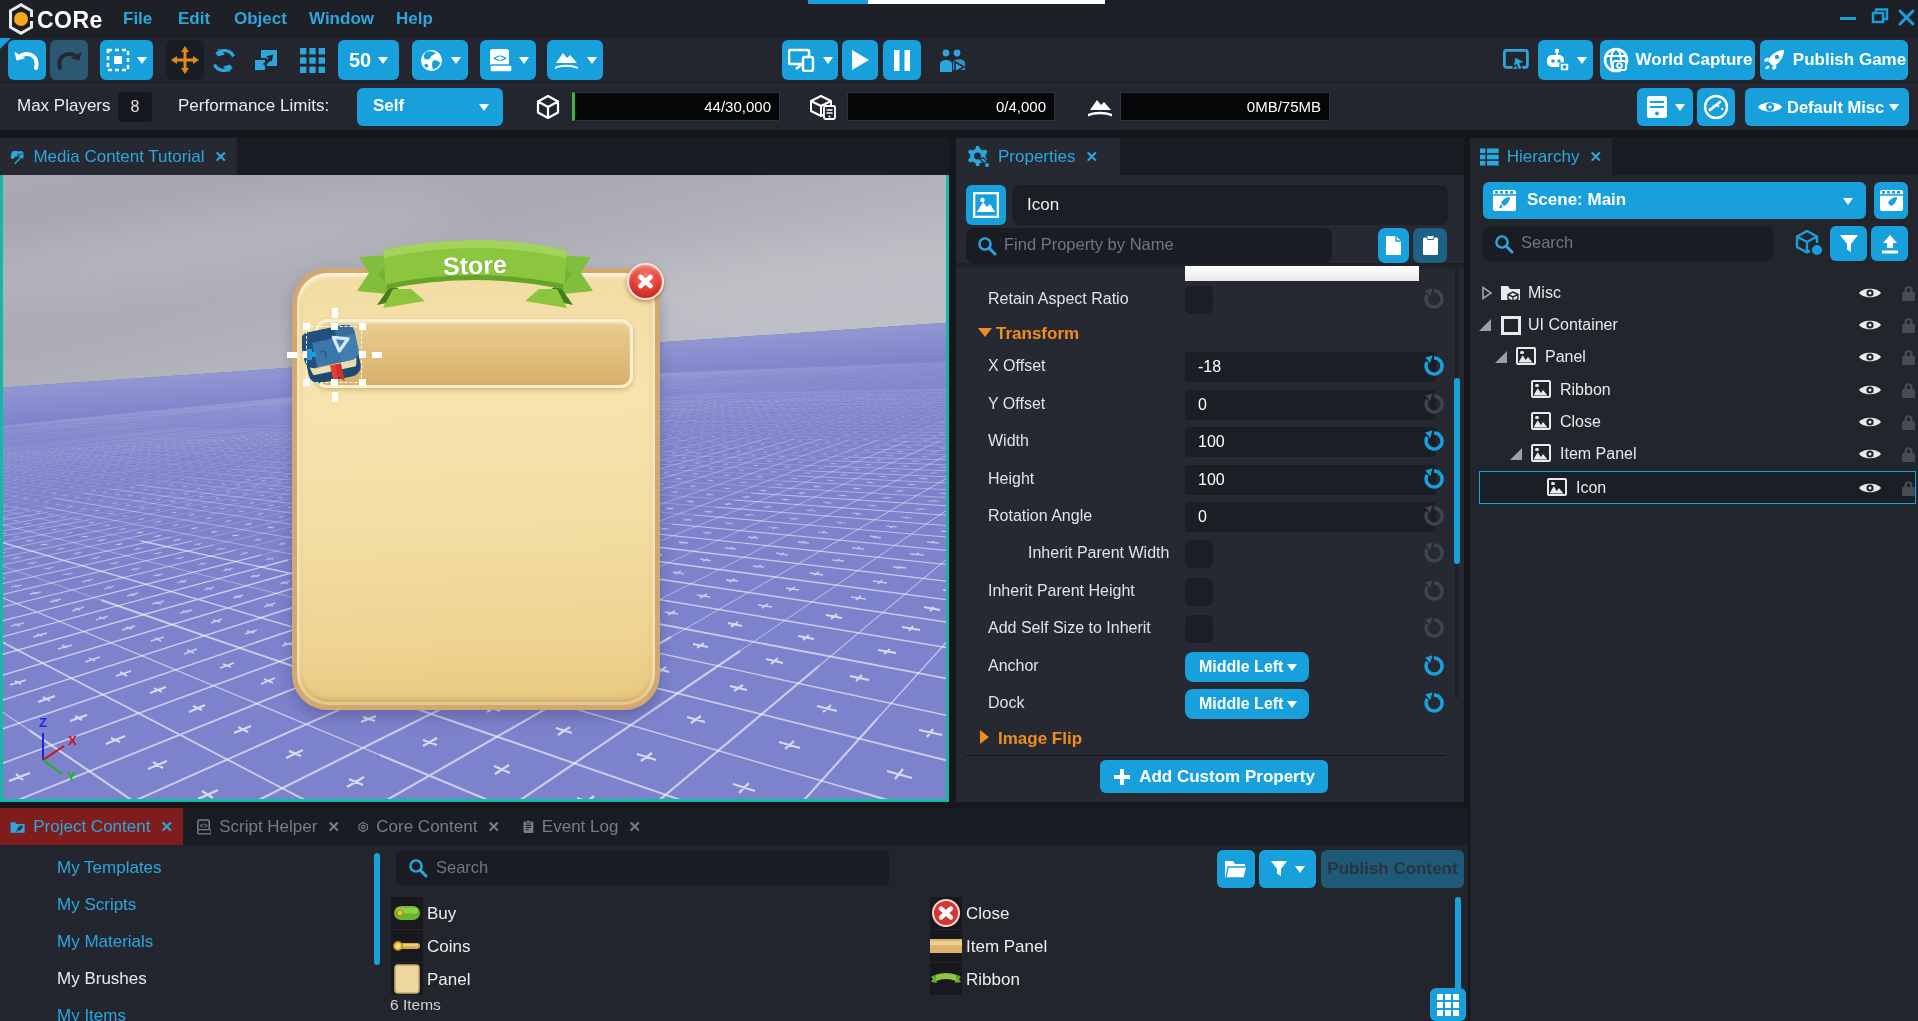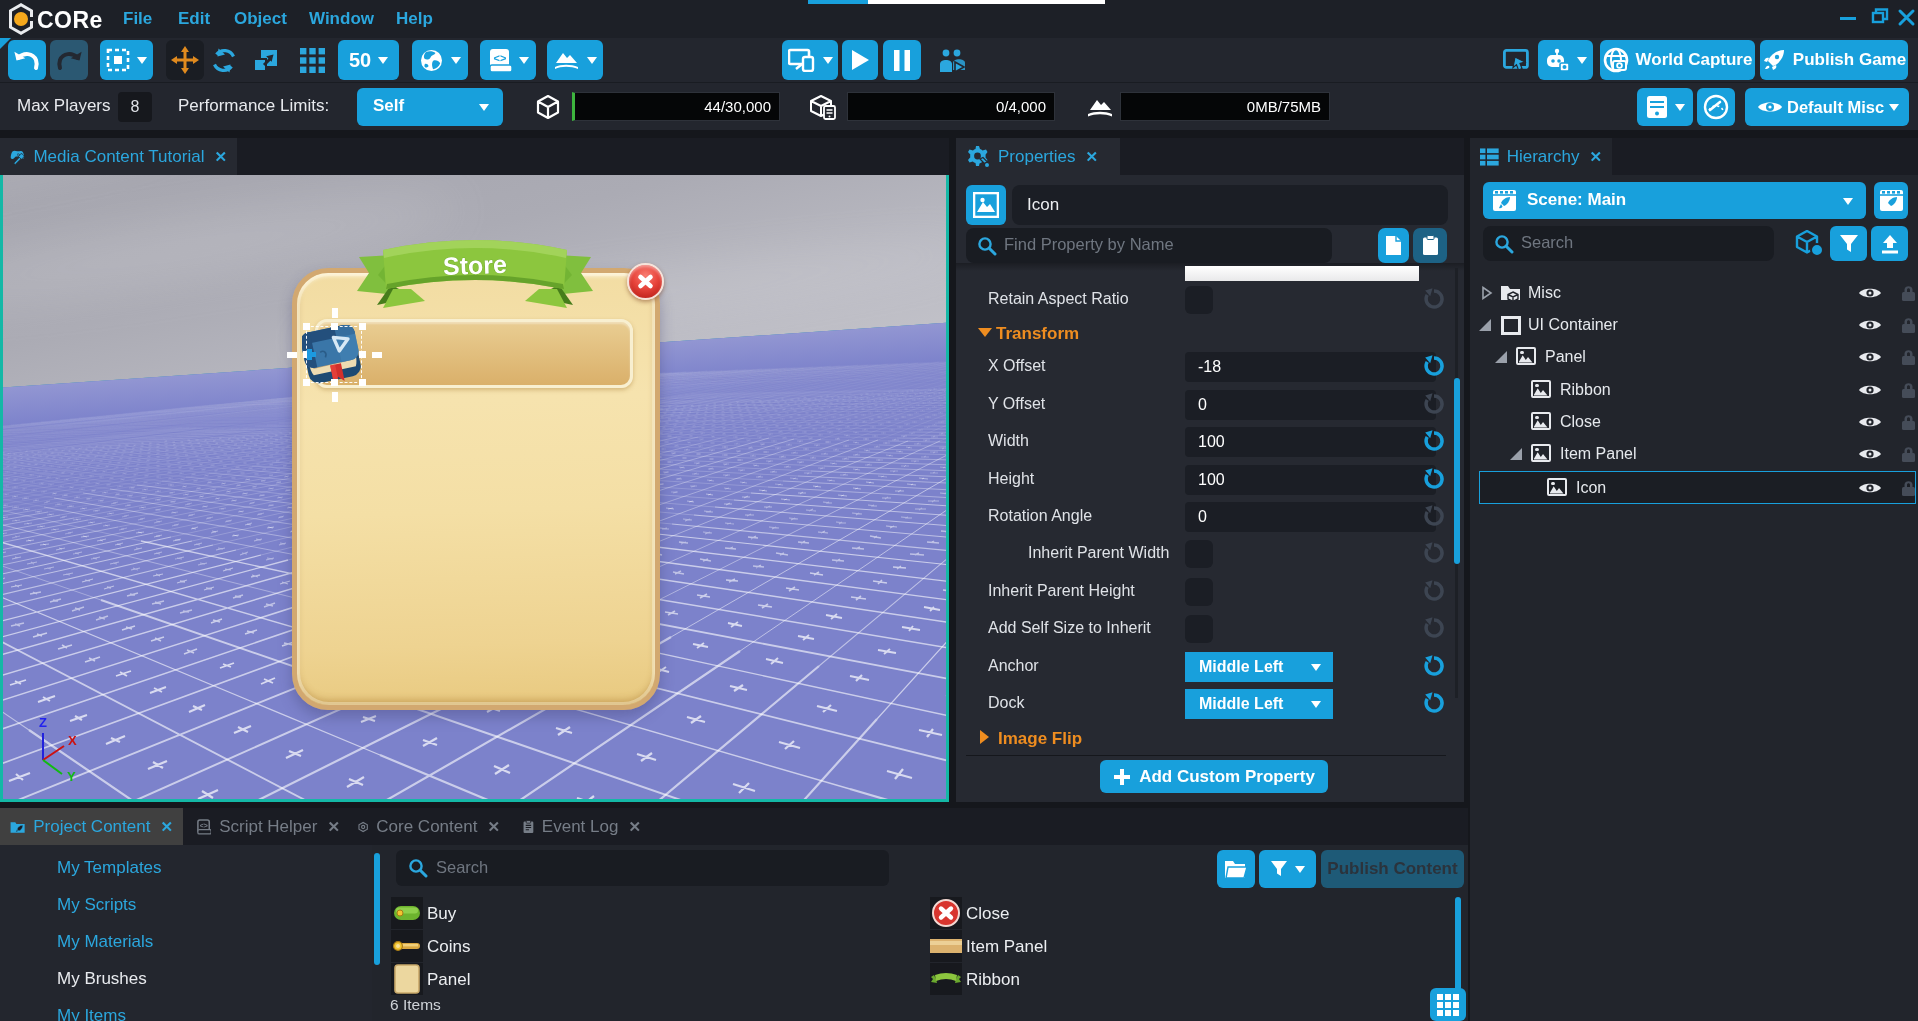--- a/index.html
+++ b/index.html
@@ -35,21 +35,21 @@
      background:linear-gradient(170deg,#a2a2ab 10%, #ababb4 55%, #bcbcc4 85%, #c2c2c9 100%); }
   #floorflat { position:absolute; left:0; top:300px; width:100%; height:650px; background:#7c82cb; overflow:hidden; }
   #floorfade { position:absolute; left:0; top:300px; width:100%; height:40px;
      background:linear-gradient(#9296d2, rgba(140,144,210,0)); }
 
   #props { left:956px; top:138px; width:508px; height:664px; }
   .prow { position:absolute; left:0; width:100%; height:30px; }
   .plabel { position:absolute; color:#dfe2e7; font-size:16px; top:5px; }
   .pinput { position:absolute; left:229px; width:251px; height:30px; background:#1b1e25; border-radius:4px; color:#fff; font-size:16px; line-height:30px; padding-left:13px; }
   .pcheck { position:absolute; left:229px; top:1px; width:28px; height:28px; background:#1b1e25; border-radius:6px; }
-  .pdrop { position:absolute; left:229px; width:148px; height:30px; background:#18a0dc; border-radius:0; color:#fff; font-weight:bold; font-size:16px; line-height:30px; padding-left:14px; }
+  .pdrop { position:absolute; left:229px; width:124px; height:30px; background:#18a0dc; border-radius:8px; color:#fff; font-weight:bold; font-size:16px; line-height:30px; padding-left:14px; }
   .ohead { position:absolute; color:#ef8d20; font-weight:bold; font-size:17px; }
 
   #hier { left:1470px; top:138px; width:448px; height:883px; background:#22252c; }
   .hrow { position:absolute; left:0; width:100%; height:32px; color:#e6e9ed; font-size:16px; line-height:32px; }
   .imgico { position:absolute; top:6px; width:20px; height:18px; border:2.6px solid #e8eaee; border-radius:2px; }
   .imgico::after { content:""; position:absolute; left:0.5px; bottom:0.5px; width:14px; height:8px; background:#e8eaee; clip-path:polygon(0 100%, 30% 10%, 52% 68%, 68% 30%, 100% 100%); }
   .imgico::before { content:""; position:absolute; left:2px; top:1.5px; width:3.5px; height:3.5px; border-radius:50%; background:#e8eaee; }
   .exptri { position:absolute; top:10px; width:12px; height:12px; background:#9aa0aa; clip-path:polygon(100% 0, 100% 100%, 0 100%); }
   .eyerow { left:388px; }
 
@@ -782,21 +782,21 @@
       <g fill="#454c58">
           <rect x="44" y="8" width="13" height="9" rx="1.5"></rect>
           <path d="M46.5,8 L46.5,5.5 C46.5,1 54.5,1 54.5,5.5 L54.5,8 L52,8 L52,5.8 C52,3.6 49,3.6 49,5.8 L49,8 Z"></path>
         </g>
     </svg>
   </div>
 </div>
 
 <div class="panel" id="bottom">
   <div class="tabbar">
-    <div class="tab active" style="left:0; width:183px; background:#404040;">
+    <div class="tab active" style="left:0; width:183px; background:#7f1d1d;">
       <svg width="26" height="22" viewBox="0 0 26 22">
           <path d="M1,3 L9,3 L11,6 L25,6 L25,21 L1,21 Z" fill="#2ba7de"></path>
           <path d="M21,8 C17,8 13,11 12,15 L15,18 C19,17 22,12 22,8 Z M12,15 L10,19 C11.5,19.5 13,19 13.5,17.5 Z" fill="#1a1c23" stroke="#2ba7de" stroke-width="0.8"></path>
         </svg>
         <span>Project Content</span>
         <span class="tclose">✕</span>
     </div>
     <div class="tab inactive" style="left:186px; width:164px;">
         <svg width="24" height="24" viewBox="0 0 24 24">
           <rect x="3" y="1" width="18" height="19" rx="3" fill="none" stroke="#767d87" stroke-width="2.4"></rect>

